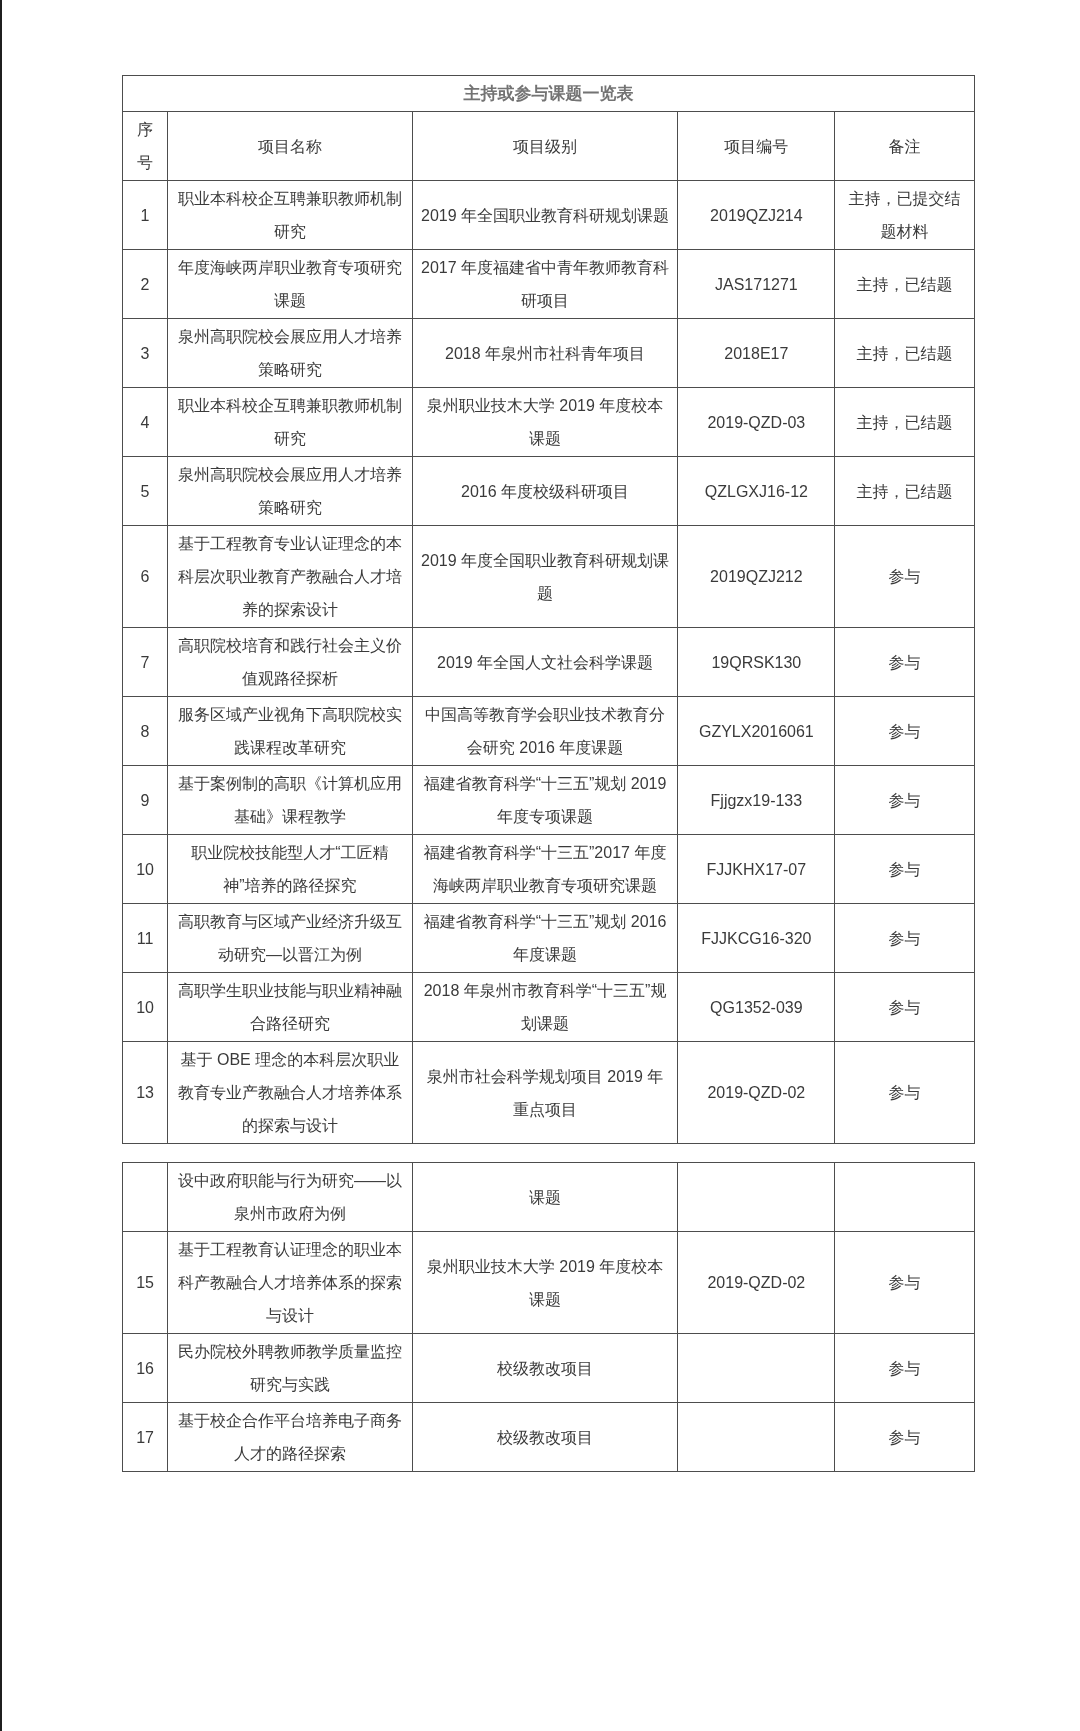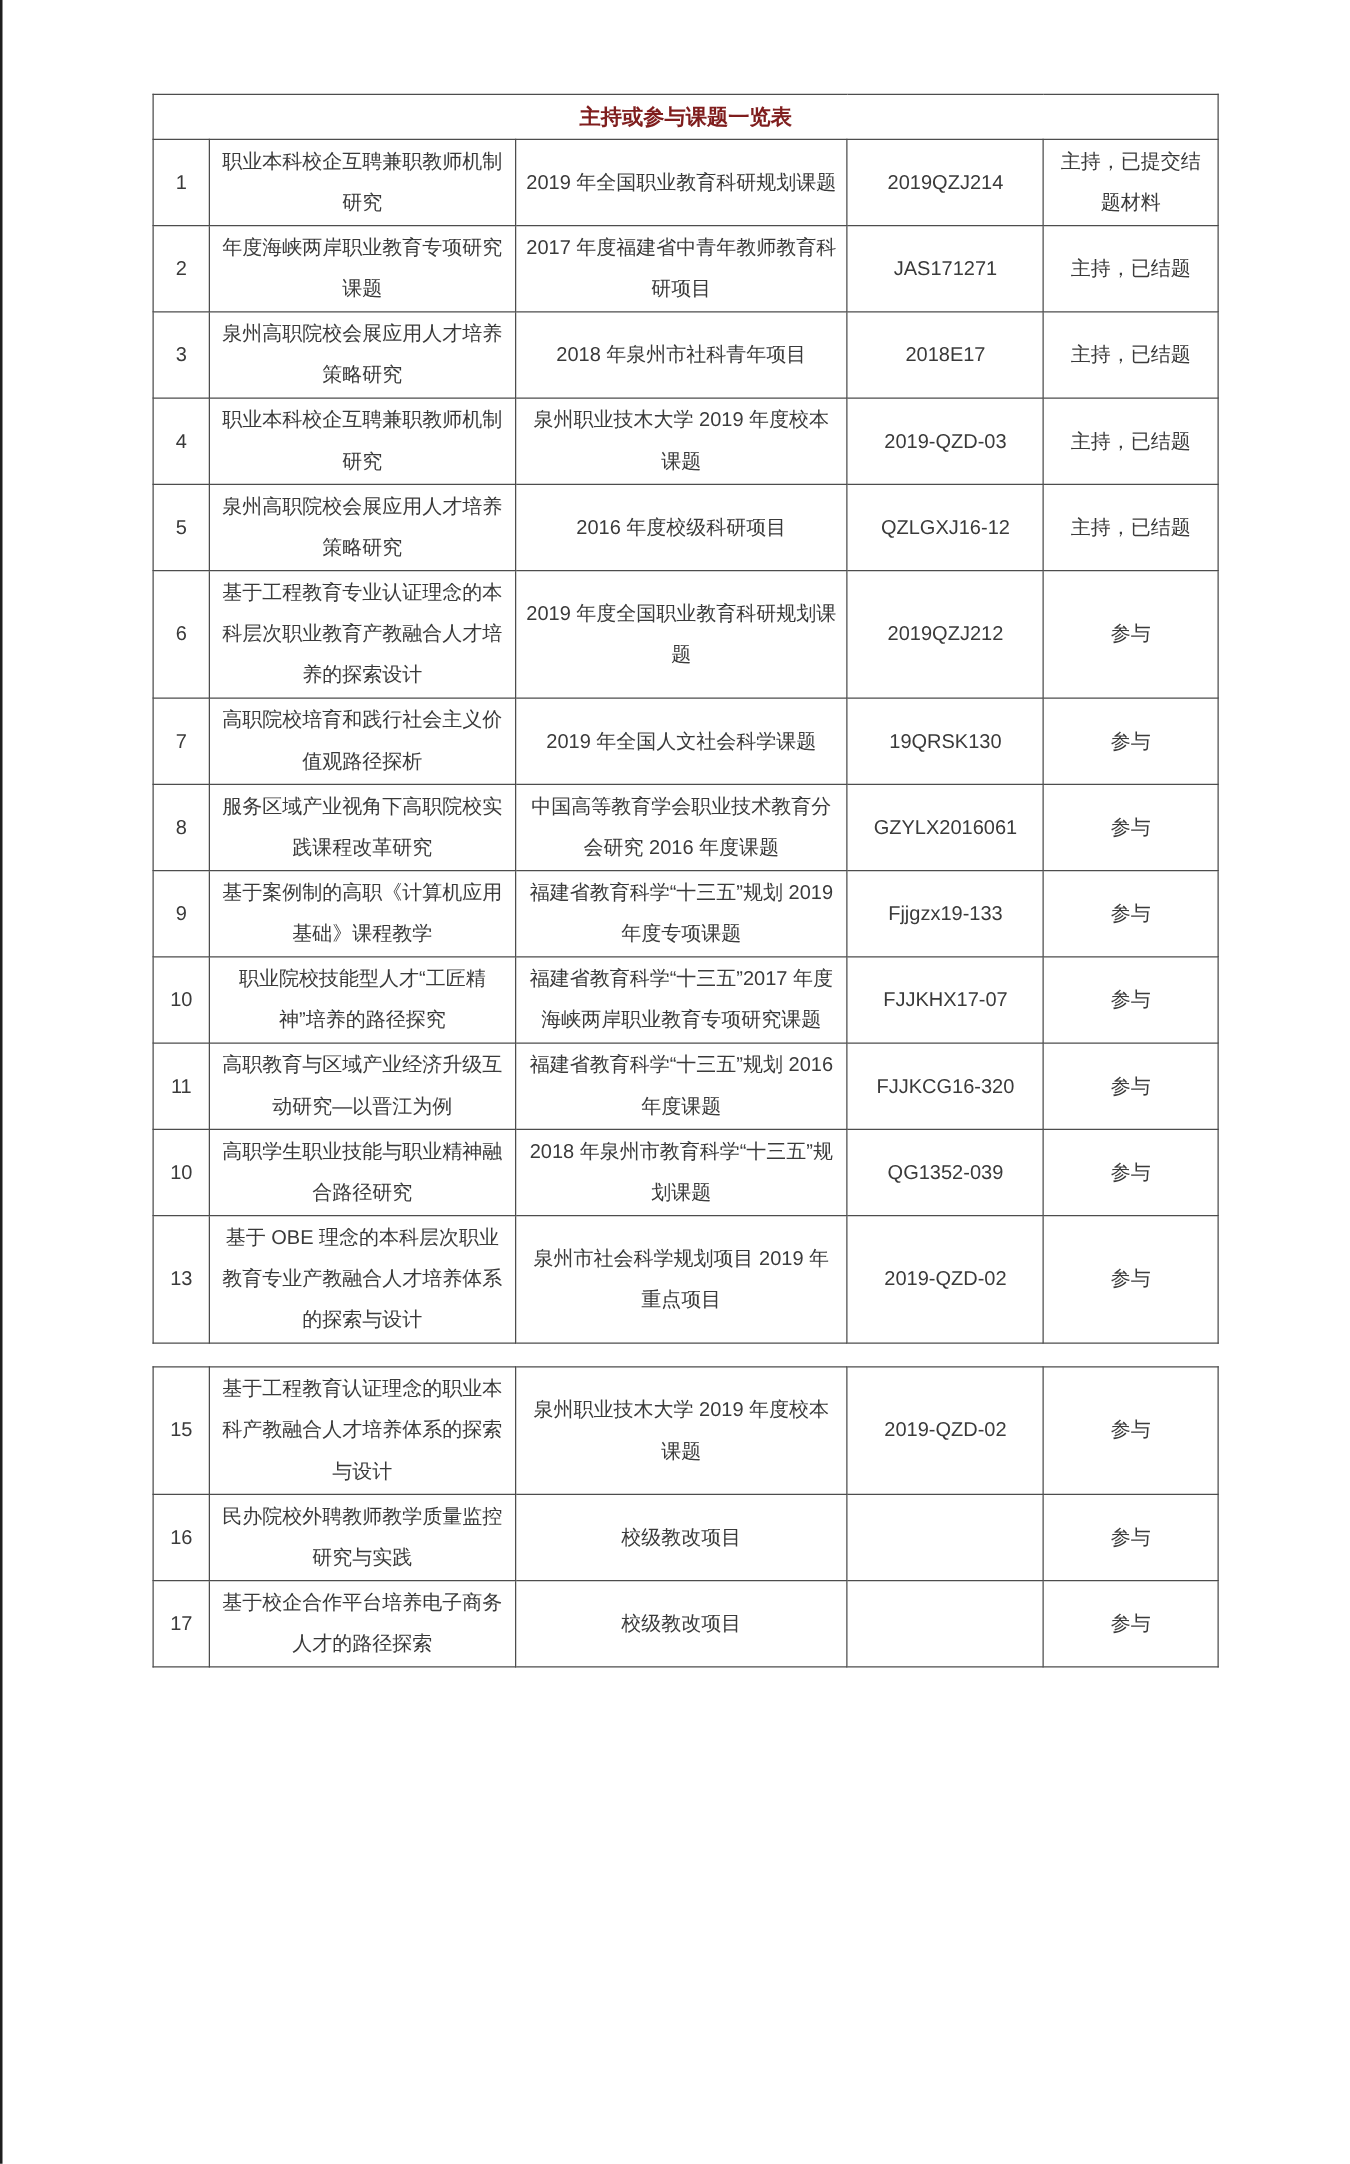--- a/index.html
+++ b/index.html
@@ -38,21 +38,21 @@
     line-height: 33px;
     padding: 1px 7px;
     font-weight: normal;
     word-break: break-all;
   }
   tr.title-row th {
     height: 36px;
     line-height: 34px;
     font-size: 17px;
     font-weight: bold;
-    color: #7f1d1d;
+    color: #737373;
     padding: 0;
   }
   tr.head-row th { height: 66px; }
   .c-seq   { width: 5.3%; }
   .c-name  { width: 28.7%; }
   .c-level { width: 31.2%; }
   .c-code  { width: 18.4%; }
   .c-note  { width: 16.4%; }
 </style>
 </head>
@@ -67,20 +67,27 @@
       <col class="c-seq">
         <col class="c-name">
         <col class="c-level">
         <col class="c-code">
         <col class="c-note">
     </colgroup>
     <thead>
       <tr class="title-row">
         <th colspan="5">主持或参与课题一览表</th>
       </tr>
+      <tr class="head-row">
+        <th class="c-seq">序号</th>
+        <th class="c-name">项目名称</th>
+        <th class="c-level">项目级别</th>
+        <th class="c-code">项目编号</th>
+        <th class="c-note">备注</th>
+      </tr>
     </thead>
     <tbody>
         <tr>
     <td class="c-seq">1</td>
     <td class="c-name">职业本科校企互聘兼职教师机制研究</td>
     <td class="c-level">2019 年全国职业教育科研规划课题</td>
     <td class="c-code">2019QZJ214</td>
     <td class="c-note">主持，已提交结题材料</td>
   </tr>
         <tr>
@@ -173,20 +180,27 @@
   <table class="grid second">
     <colgroup>
       <col class="c-seq">
         <col class="c-name">
         <col class="c-level">
         <col class="c-code">
         <col class="c-note">
     </colgroup>
     <tbody>
         <tr>
+    <td class="c-seq"></td>
+    <td class="c-name">设中政府职能与行为研究——以泉州市政府为例</td>
+    <td class="c-level">课题</td>
+    <td class="c-code"></td>
+    <td class="c-note"></td>
+  </tr>
+        <tr>
     <td class="c-seq">15</td>
     <td class="c-name">基于工程教育认证理念的职业本科产教融合人才培养体系的探索与设计</td>
     <td class="c-level">泉州职业技木大学 2019 年度校本课题</td>
     <td class="c-code">2019-QZD-02</td>
     <td class="c-note">参与</td>
   </tr>
         <tr>
     <td class="c-seq">16</td>
     <td class="c-name">民办院校外聘教师教学质量监控研究与实践</td>
     <td class="c-level">校级教改项目</td>

